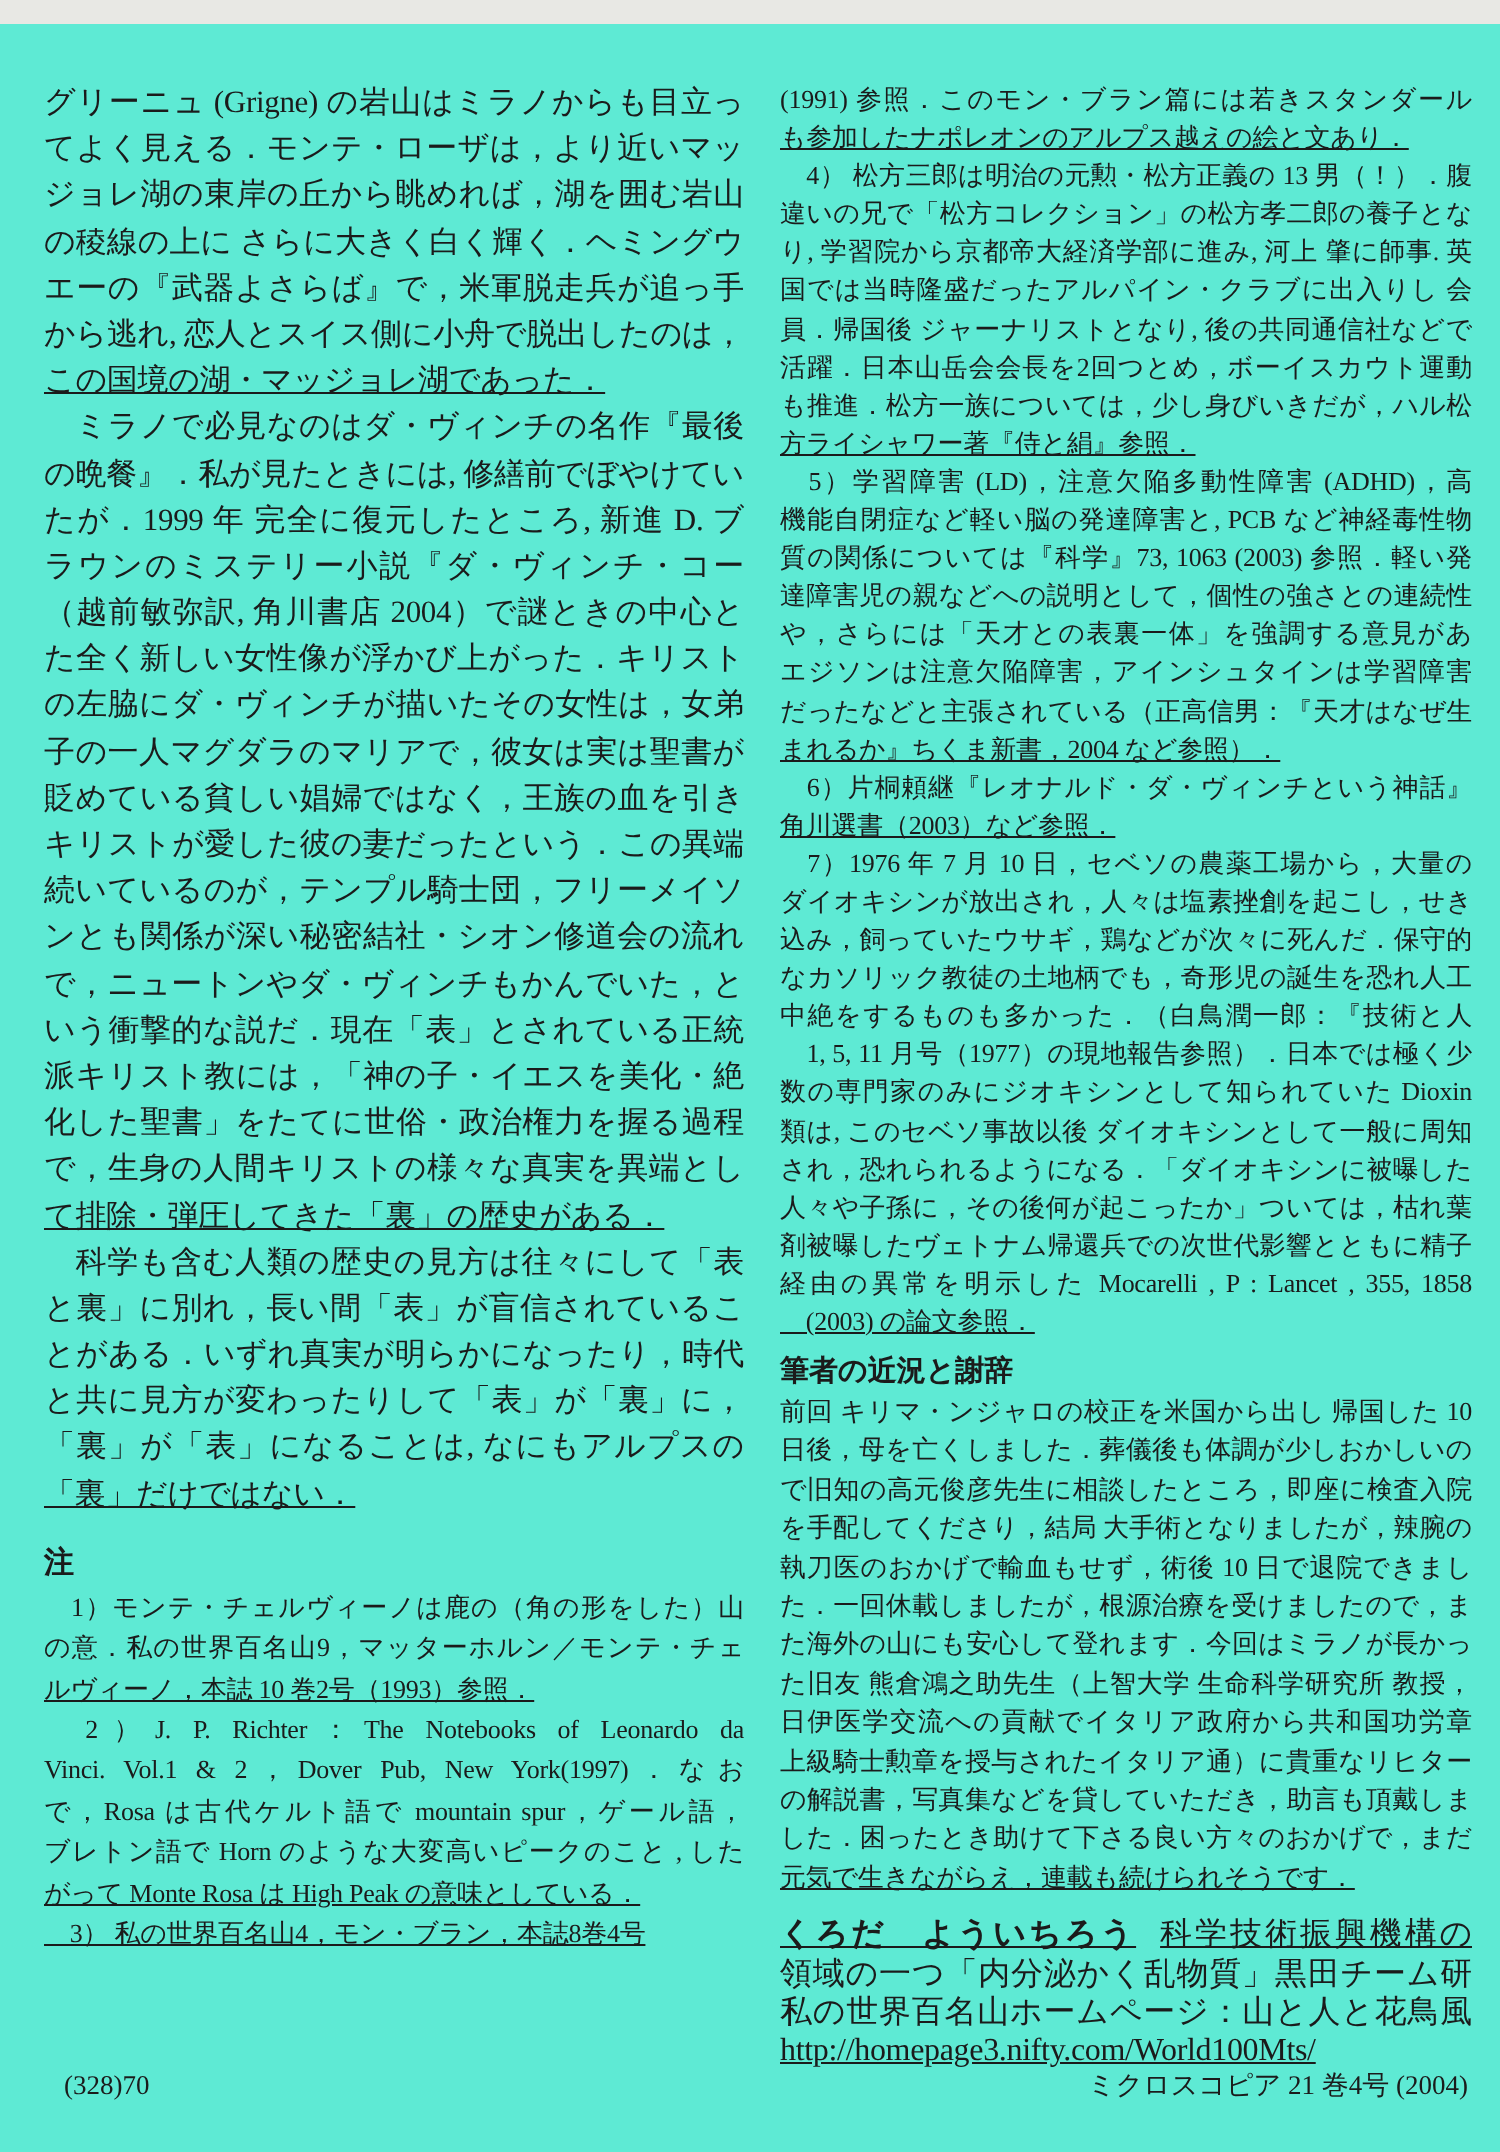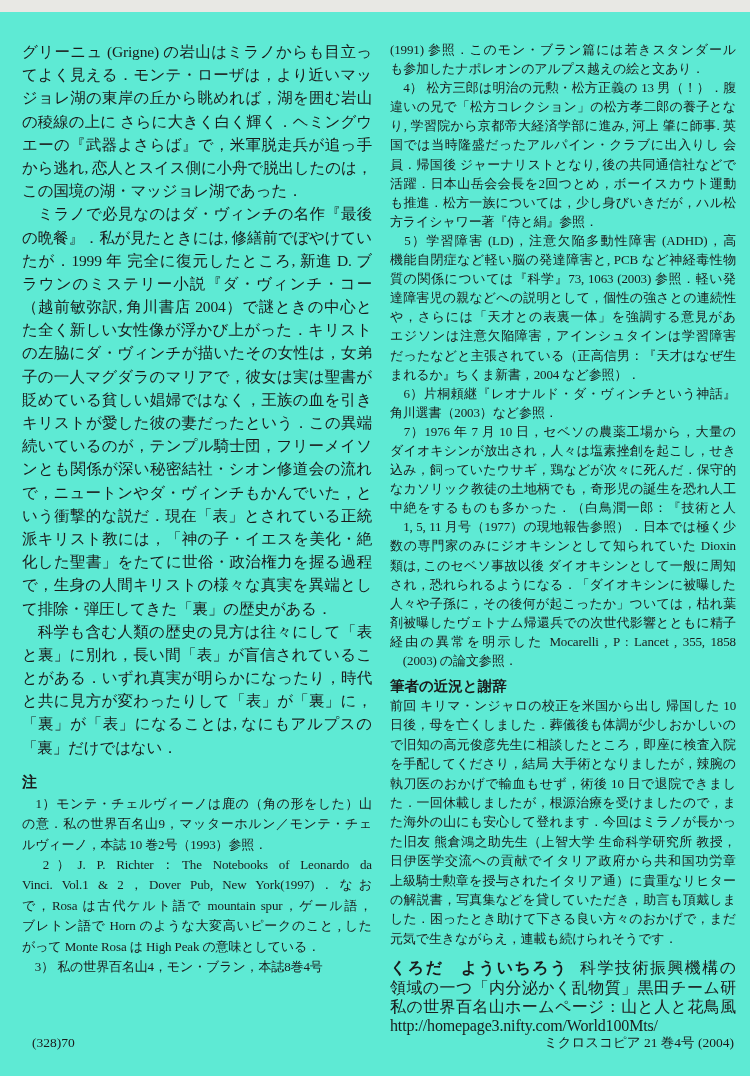--- a/index.html
+++ b/index.html
@@ -9,21 +9,21 @@
     font-family:"Liberation Serif","DejaVu Serif",serif;
   }
   .col{position:absolute;top:28px;}
   .col-left{left:22px;width:350px;}
   .col-right{left:390px;width:346px;}
 
   .line{
     text-align:justify;text-align-last:justify;text-justify:inter-character;
     overflow:hidden;letter-spacing:-0.01em;
   }
-  .line.pl{text-align-last:left;}
+  .line.pl{text-align-last:left;text-decoration:underline;}
 
   .body-text .line{font-size:15.5px;line-height:23.2px;height:23.2px;}
 
   .notes-l .line{font-size:13px;line-height:20.4px;height:20.4px;}
   .notes-r .line{font-size:13px;line-height:19.1px;height:19.1px;}
   .ack-text .line{font-size:13px;line-height:19.4px;height:19.4px;}
 
   .h-note{
     font-family:"Liberation Sans","DejaVu Sans",sans-serif;font-weight:bold;
     font-size:15px;line-height:20px;margin-top:13px;margin-bottom:2px;

